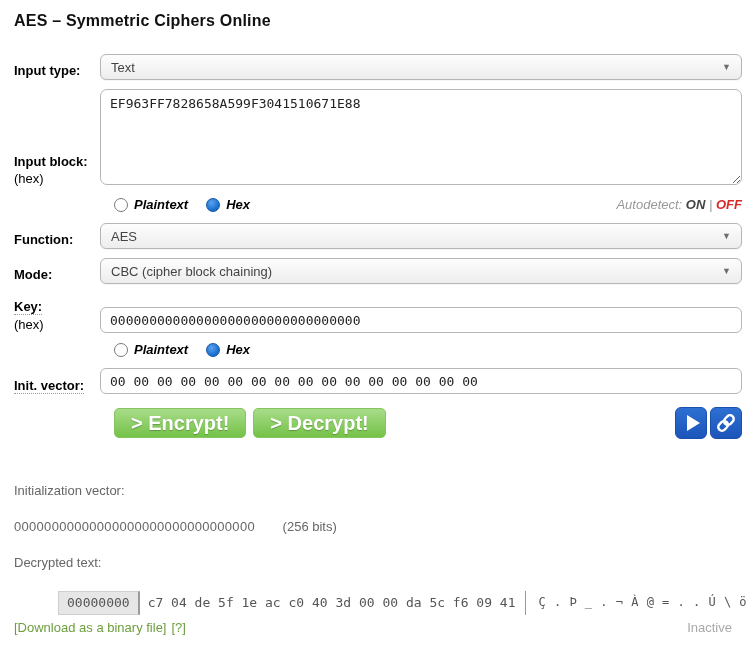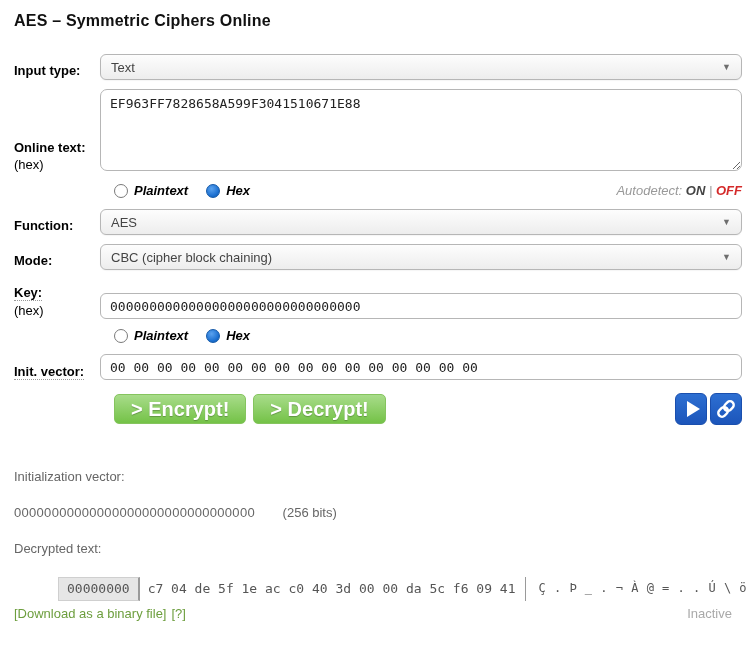--- a/index.html
+++ b/index.html
@@ -49,21 +49,21 @@
     color: #444;
     cursor: pointer;
     box-shadow: 0 1px 1px rgba(0,0,0,.04);
     gap: 32px;
   }
   .selectbox .val { flex: 1; }
   .selectbox .arrow { color: #6e6e6e; font-size: 9px; padding-right: 2px; }
 
   textarea.bigtext {
     width: 100%;
-    height: 82px;
+    height: 96px;
     border: 1px solid #b6b6b6;
     border-radius: 7px;
     padding: 6px 9px;
     font-family: "DejaVu Sans Mono", monospace;
     font-size: 13px;
     color: #222;
     resize: both;
     outline: none;
   }
   input.hexinput {
@@ -189,21 +189,21 @@
     <div class="field-col">
       <div class="selectbox">
         <span class="val">Text</span>
         <span class="arrow">▼</span>
       </div>
     </div>
   </div>
 
   <div class="form-row">
     <div class="label-col">
-      <span>Online text:</span>
+      <span>Input block:</span>
       <span class="sub">(hex)</span>
     </div>
     <div class="field-col">
       <textarea class="bigtext" spellcheck="false" style="">EF963FF7828658A599F3041510671E88</textarea>
     </div>
   </div>
 
   <div class="radio-row">
     <span class="radio"></span>
     <span class="radio-label">Plaintext</span>

